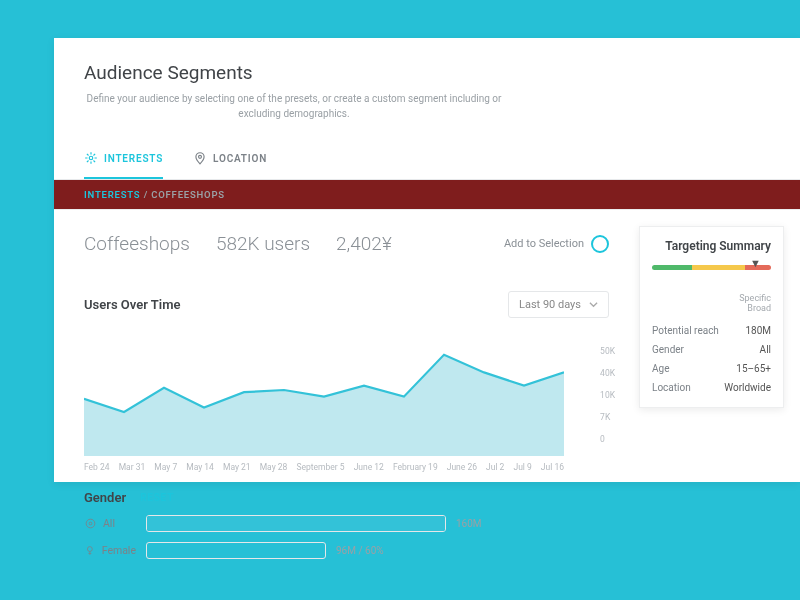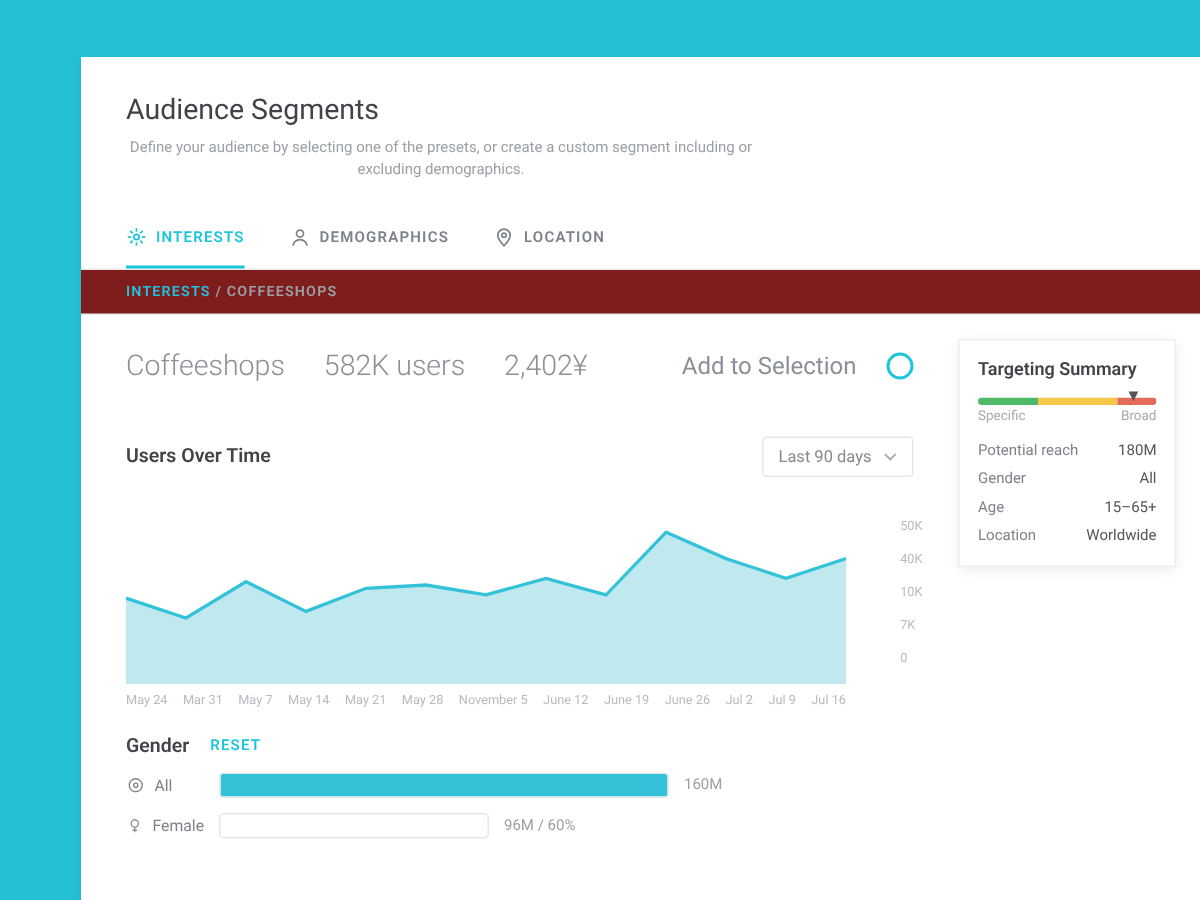--- a/index.html
+++ b/index.html
@@ -7,21 +7,21 @@
     font-family: -apple-system, BlinkMacSystemFont, "Segoe UI", Roboto, sans-serif;
     background: #26c0d6;
     width: 800px;
     height: 600px;
     overflow: hidden;
   }
   .panel {
     background: #fff;
     margin: 38px 0 0 54px;
     width: 746px;
-    height: 562px;
+    height: 444px;
     box-shadow: 0 2px 8px rgba(0,0,0,0.08);
   }
   .header { padding: 23px 30px 14px 30px; }
   .title { font-size: 19px; font-weight: 400; color: #404448; }
   .subtitle { font-size: 10px; color: #9aa0a5; margin-top: 7px; line-height: 1.5; max-width: 420px; text-align: center; }
   .tabs {
     display: flex; gap: 30px;
     padding: 0 30px; margin-top: 6px;
     border-bottom: 1px solid #e7e9eb;
   }
@@ -36,21 +36,21 @@
   .breadcrumb-bar {
     background: #7f1d1d; padding: 9px 30px; font-size: 9.5px;
     font-weight: 600; letter-spacing: 0.8px; color: #9aa0a5;
     border-bottom: 1px solid #eceeef;
   }
   .breadcrumb-bar .crumb-active { color: #1cc5dc; }
   .content { display: flex; }
   .main { flex: 1; padding: 22px 30px; }
   .stats-row { display: flex; align-items: center; gap: 26px; }
   .stat { font-size: 19px; font-weight: 300; color: #8a9096; }
-  .add-sel { margin-left: auto; display: flex; align-items: center; gap: 20px; font-size: 16px; color: #8a9096; cursor: pointer; }
+  .add-sel { margin-left: auto; display: flex; align-items: center; gap: 7px; font-size: 11px; color: #8a9096; cursor: pointer; }
   .add-sel .ring { width: 18px; height: 18px; border: 2.5px solid #1cc5dc; border-radius: 50%; }
   .chart-header { display: flex; align-items: center; margin-top: 36px; }
   .chart-title { font-size: 13px; font-weight: 600; color: #404448; }
   .range-dd { margin-left: auto; border: 1px solid #e5e7e9; border-radius: 3px; padding: 6px 10px; font-size: 11px; color: #888; display: flex; align-items: center; gap: 8px; cursor: pointer; }
   .range-dd svg { width: 9px; height: 9px; }
   .chart { margin-top: 28px; position: relative; }
   .chart-svg { width: 480px; height: 110px; display: block; }
   .ylabels { position: absolute; right: -6px; top: 0; height: 98px; display: flex; flex-direction: column; justify-content: space-between; font-size: 8.5px; color: #b6bbc0; text-align: left; }
   .xlabels { display: flex; justify-content: space-between; width: 480px; font-size: 8.5px; color: #b6bbc0; margin-top: 6px; }
   .gender-sec { margin-top: 18px; }
@@ -59,30 +59,30 @@
   .gen-hdr .reset { font-size: 10px; font-weight: 600; letter-spacing: 0.8px; color: #1cc5dc; cursor: pointer; }
   .gen-row { display: flex; align-items: center; margin-top: 10px; gap: 10px; font-size: 10.5px; color: #7c8288; }
   .gen-row .lbl { width: 52px; display: flex; align-items: center; gap: 6px; }
   .gen-row svg { width: 13px; height: 13px; }
   .barbox { height: 17px; border: 1px solid #e5e7e9; border-radius: 3px; position: relative; overflow: hidden; }
   .barfill { position: absolute; left: 0; top: 0; bottom: 0; background: #33c2d8; }
   .gen-row .val { font-size: 10px; color: #9aa0a5; }
   .summary {
     width: 145px; margin: 16px 16px 0 0;
     border: 1px solid #edeeef; box-shadow: 0 2px 8px rgba(0,0,0,0.08);
-    padding: 12px 12px 14px 12px; align-self: flex-start;
+    padding: 12px 12px 14px 12px; align-self: flex-start; text-align: right;
   }
   .summary h4 { font-size: 12px; font-weight: 600; color: #404448; }
   .spec-bar { margin-top: 12px; position: relative; }
   .spec-track { display: flex; height: 5px; border-radius: 3px; overflow: hidden; }
   .spec-track div:nth-child(1){ background:#4fb96a; flex:3;}
   .spec-track div:nth-child(2){ background:#f5c84b; flex:4;}
   .spec-track div:nth-child(3){ background:#e46a5a; flex:2;}
   .spec-caret { position: absolute; right: 10px; top: -8px; font-size: 11px; color: #555; }
-  .spec-lbls { display: flex; justify-content: space-between; font-size: 9px; color: #a4a9ae; margin-top: 3px; }
+  .spec-lbls { display: flex; justify-content: space-between; font-size: 9px; color: #a4a9ae; margin-top: 23px; flex-direction: column; }
   .sum-row { display: flex; justify-content: space-between; font-size: 10px; color: #7c8288; margin-top: 8px; }
   .sum-row:first-of-type { margin-top: 12px; }
   .sum-row .v { color: #555; }
 </style>
 </head>
 <body>
 
 <div class="panel">
 
   <div class="header">
@@ -90,27 +90,20 @@
     <div class="subtitle">Define your audience by selecting one of the presets, or create a custom segment including or excluding demographics.</div>
   </div>
 
   <div class="tabs">
     <div class="tab active">
       <svg viewBox="0 0 24 24" fill="none" stroke="currentColor" stroke-width="2">
           <circle cx="12" cy="12" r="3"></circle>
           <path d="M12 2v4M12 18v4M4.93 4.93l2.83 2.83M16.24 16.24l2.83 2.83M2 12h4M18 12h4M4.93 19.07l2.83-2.83M16.24 7.76l2.83-2.83"></path>
         </svg>
       <span>INTERESTS</span>
-    </div>
-    <div class="tab">
-      <svg viewBox="0 0 24 24" fill="none" stroke="currentColor" stroke-width="2">
-          <circle cx="12" cy="8" r="4"></circle>
-          <path d="M4 22c0-4 4-7 8-7s8 3 8 7"></path>
-        </svg>
-      <span>DEMOGRAPHICS</span>
     </div>
     <div class="tab">
       <svg viewBox="0 0 24 24" fill="none" stroke="currentColor" stroke-width="2">
           <path d="M12 22s7-7 7-12a7 7 0 10-14 0c0 5 7 12 7 12z"></path>
           <circle cx="12" cy="10" r="2.5"></circle>
         </svg>
       <span>LOCATION</span>
     </div>
   </div>
 
@@ -149,29 +142,29 @@
             <path d="M0,48 L40,60 L80,38 L120,56 L160,42.00000000000001 L200,40 L240,46 L280,36 L320,46 L360,8 L400,24 L440,36 L480,24" fill="none" stroke="#33c2d8" stroke-width="2"></path>
           </svg>
         <div class="ylabels" id="ylabels">
             <span>50K</span>
             <span>40K</span>
             <span>10K</span>
             <span>7K</span>
             <span>0</span>
           </div>
         <div class="xlabels" id="xlabels">
-            <span>May 24</span>
+            <span>Feb 24</span>
             <span>Mar 31</span>
             <span>May 7</span>
             <span>May 14</span>
             <span>May 21</span>
             <span>May 28</span>
-            <span>November 5</span>
+            <span>September 5</span>
             <span>June 12</span>
-            <span>June 19</span>
+            <span>February 19</span>
             <span>June 26</span>
             <span>Jul 2</span>
             <span>Jul 9</span>
             <span>Jul 16</span>
           </div>
       </div>
 
       <div class="gender-sec">
         <div class="gen-hdr">
           <span class="ttl">Gender</span>

